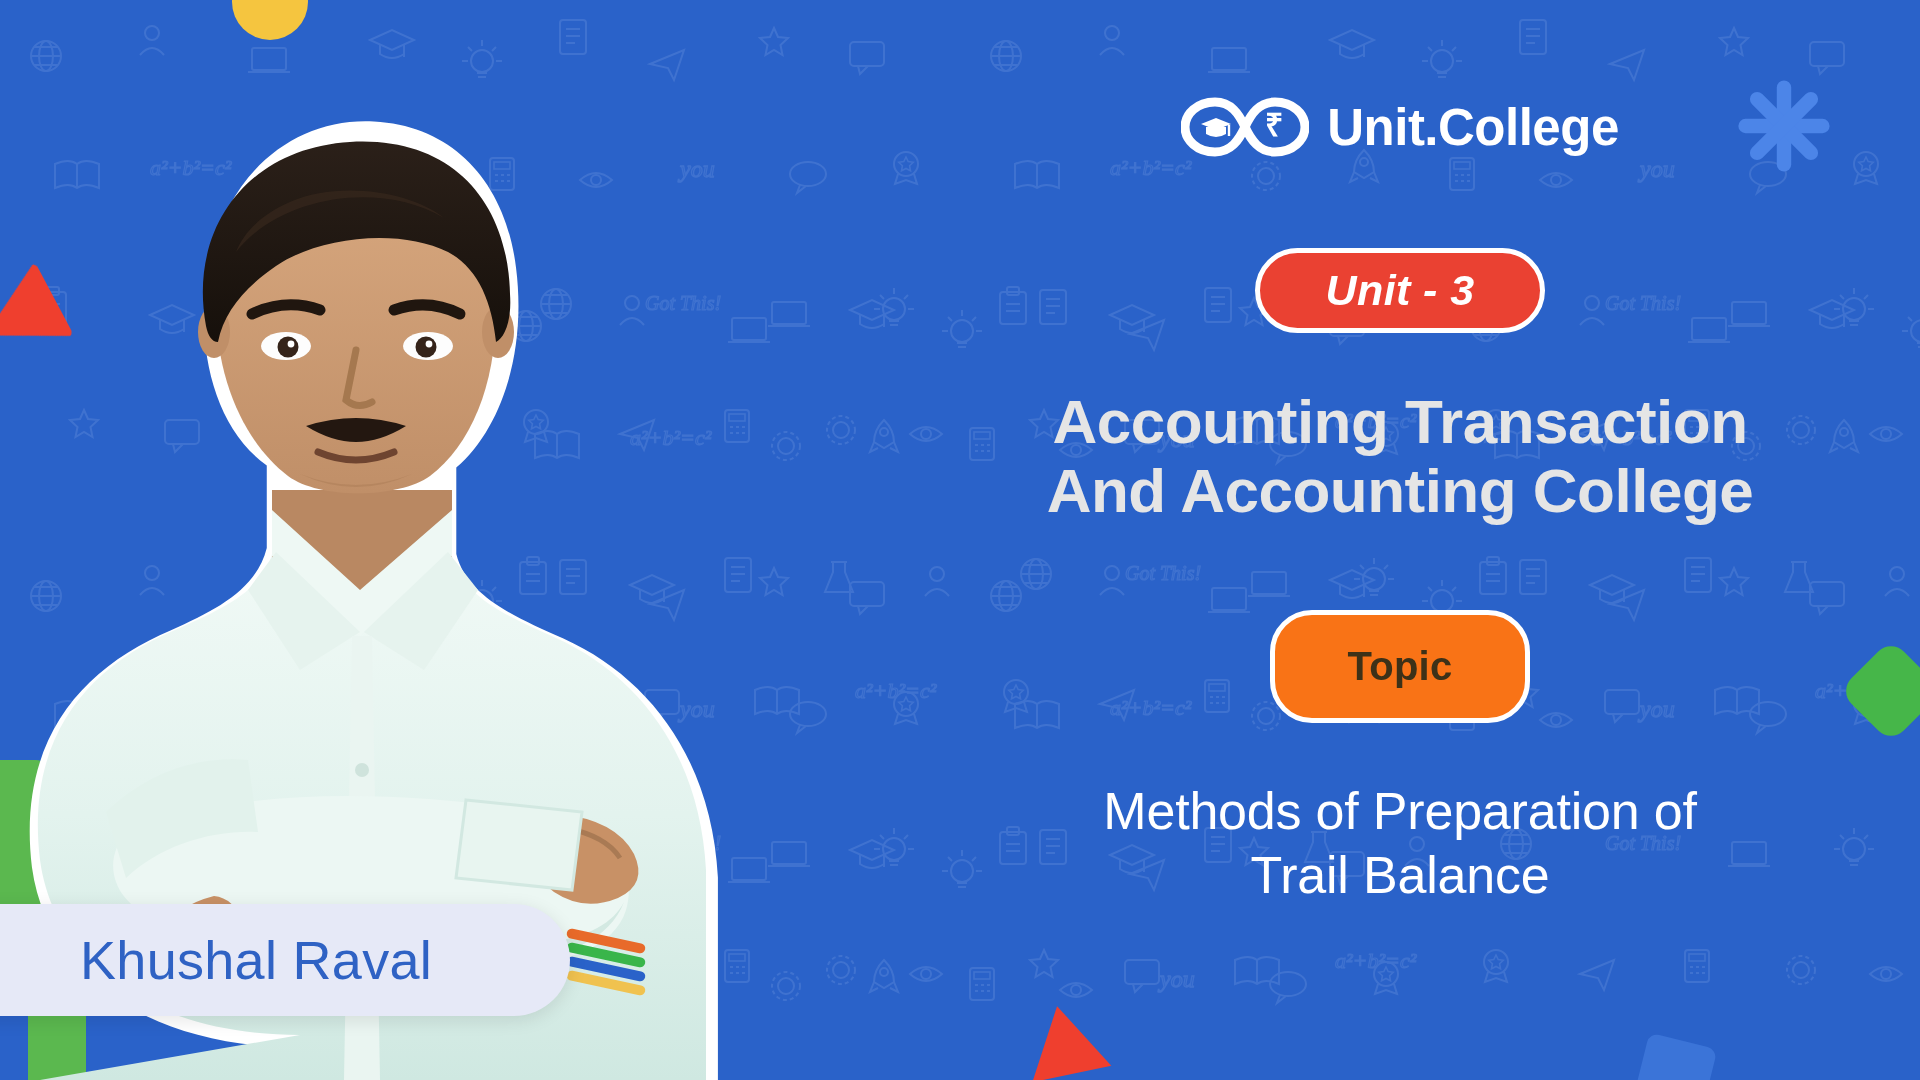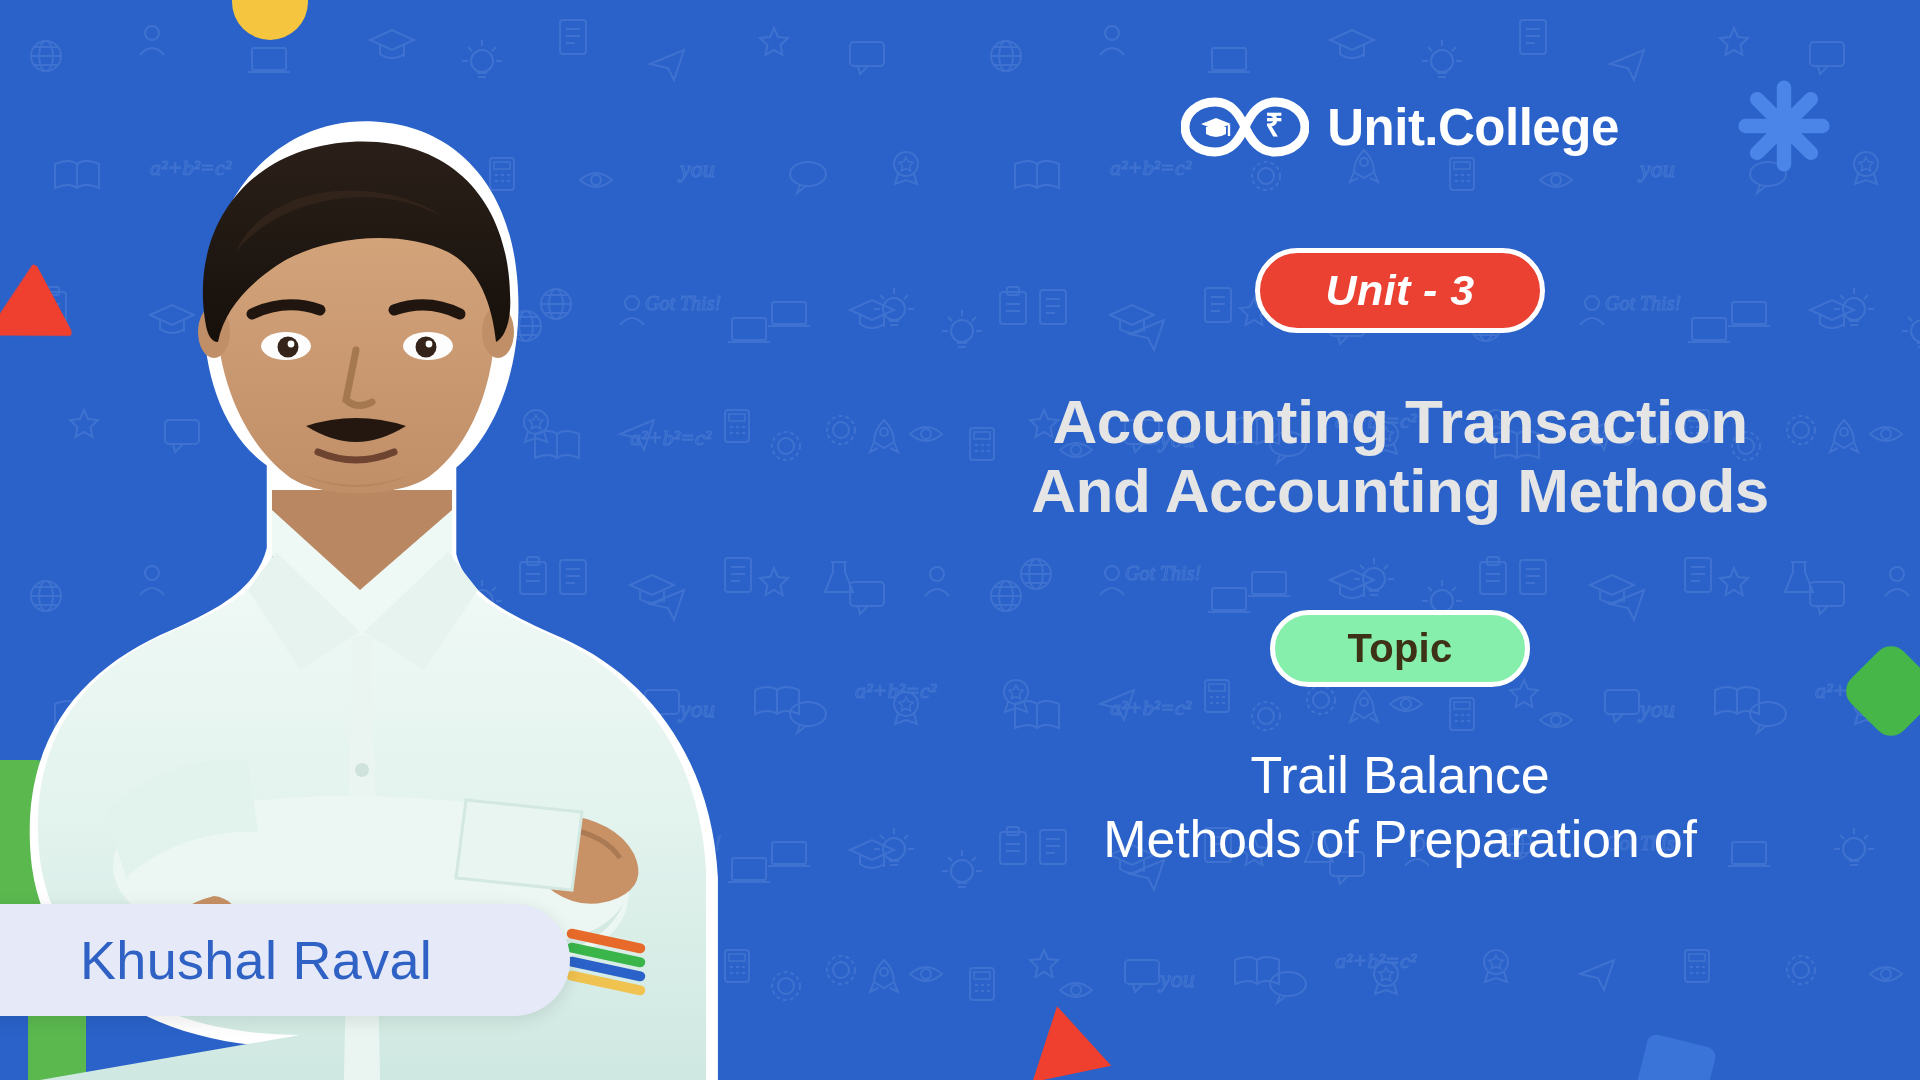--- a/index.html
+++ b/index.html
@@ -119,24 +119,24 @@
   #title {
     margin-top:54px; text-align:center;
     color:#e5e5e5; font-weight:700; font-size:62px; line-height:1.12;
     letter-spacing:-.5px; width:100%;
   }
   #title .line { display:block; white-space:nowrap; }
 
   
   #topic-badge {
     margin-top:84px;
-    background:#86efac;
+    background:#f97316;
     border:5px solid #ffffff;
     border-radius:42px;
-    padding:11px 72px;
+    padding:29px 72px;
     display:inline-flex; align-items:center; justify-content:center;
   }
   #topic-badge .badge-text {
     color:#3d3118; font-size:40px; font-weight:700; letter-spacing:.3px;
     white-space:nowrap;
   }
 
   
   #subtitle {
     margin-top:56px; text-align:center;
@@ -455,26 +455,26 @@
       </span>
       <span id="logo-text">Unit.College</span>
     </div>
 
     <div id="unit-badge">
       <span class="badge-text">Unit - 3</span>
     </div>
 
     <h1 id="title">
       <span class="line">Accounting Transaction</span>
-      <span class="line">And Accounting Methods</span>
+      <span class="line">And Accounting College</span>
     </h1>
 
     <div id="topic-badge">
       <span class="badge-text">Topic</span>
     </div>
 
     <h2 id="subtitle">
+      <span class="line">Methods of Preparation of</span>
       <span class="line">Trail Balance</span>
-      <span class="line">Methods of Preparation of</span>
     </h2>
 
   </div>
 </div>
 
 </body></html>

